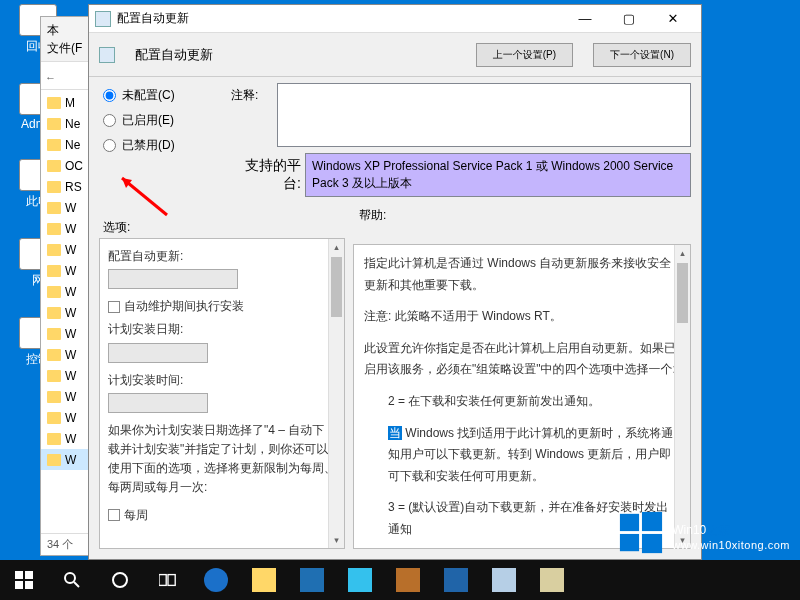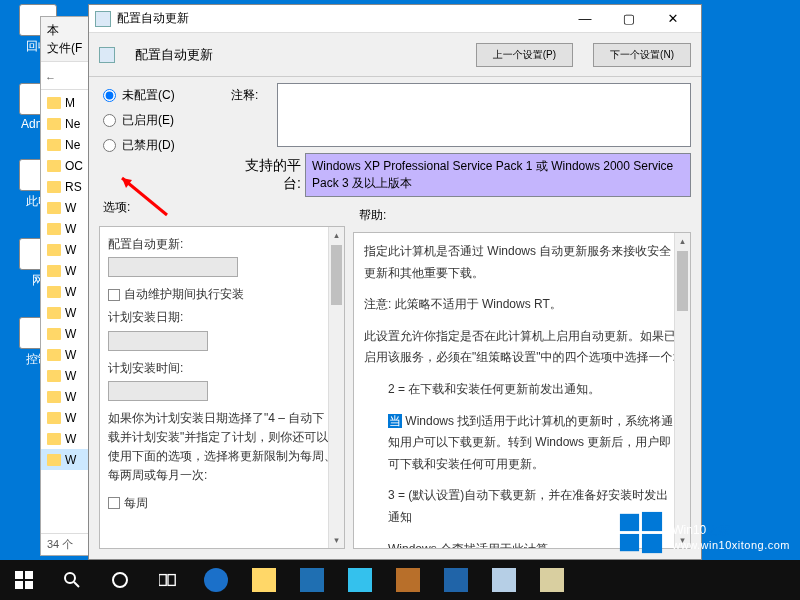--- a/index.html
+++ b/index.html
@@ -40,21 +40,21 @@
 .commentlbl{width:46px;padding-top:4px;font-size:12px}
 .comment{flex:1;height:64px;border:1px solid #828790;background:#fff}
 .rowplat{display:flex;margin-top:6px}
 .platlbl{width:74px;font-size:14px;padding-top:4px;text-align:right;padding-right:4px}
 .plat{flex:1;height:44px;border:1px solid #828790;background:#c4b5fd;padding:4px 6px;font-size:12px;line-height:1.4}
 .helppane{flex:1;border:1px solid #bbb;background:#fff;margin-top:6px;padding:8px 10px;overflow:hidden;position:relative;font-size:12px;line-height:1.8;color:#333}
 .helppane p{margin-bottom:10px}
 .helppane .ind{padding-left:24px}
 .helppane .hl{background:#0078d7;color:#fff;padding:0 1px}
 .helplbl{font-size:12px;margin:10px 0 2px 4px}
-.optlbl{font-size:12px;margin:2px 0 2px 4px}
+.optlbl{font-size:12px;margin:22px 0 2px 4px}
 .twocol{display:flex;flex:1;overflow:hidden}
 .arrow{position:absolute;left:112px;top:170px;z-index:50}
 .arrow svg{width:60px;height:50px}
 .taskbar{position:absolute;left:0;right:0;bottom:0;height:40px;background:#101010;display:flex;align-items:center}
 .tbtn{width:48px;height:40px;display:flex;align-items:center;justify-content:center;color:#fff}
 .tbtn svg{width:18px;height:18px;fill:#fff}
 .tbico{width:24px;height:24px}
 .watermark{position:absolute;right:10px;bottom:44px;display:flex;align-items:center;gap:8px;color:#fff}
 .watermark .wlogo{width:46px;height:46px}
 .watermark .wt{line-height:1.1}

